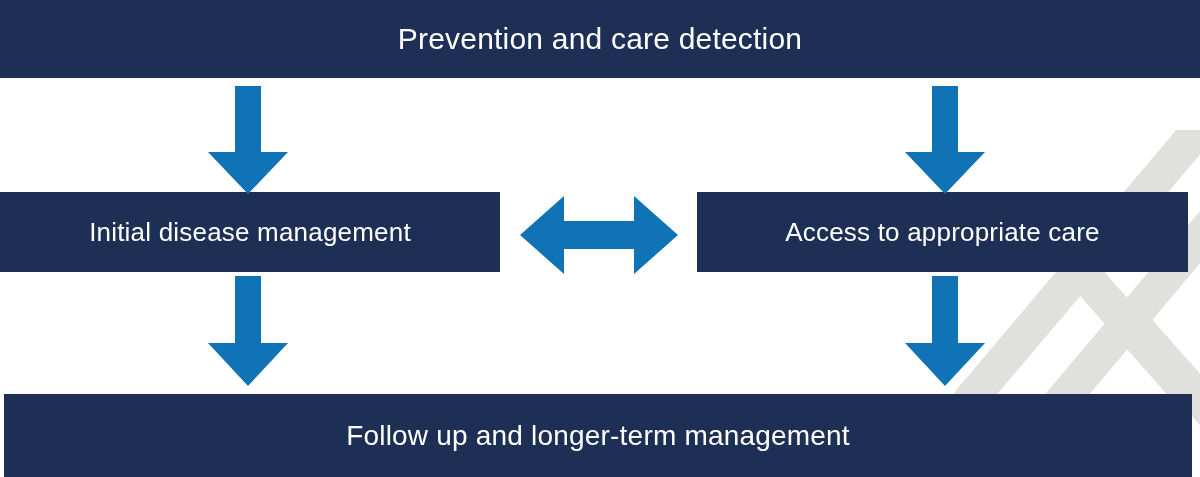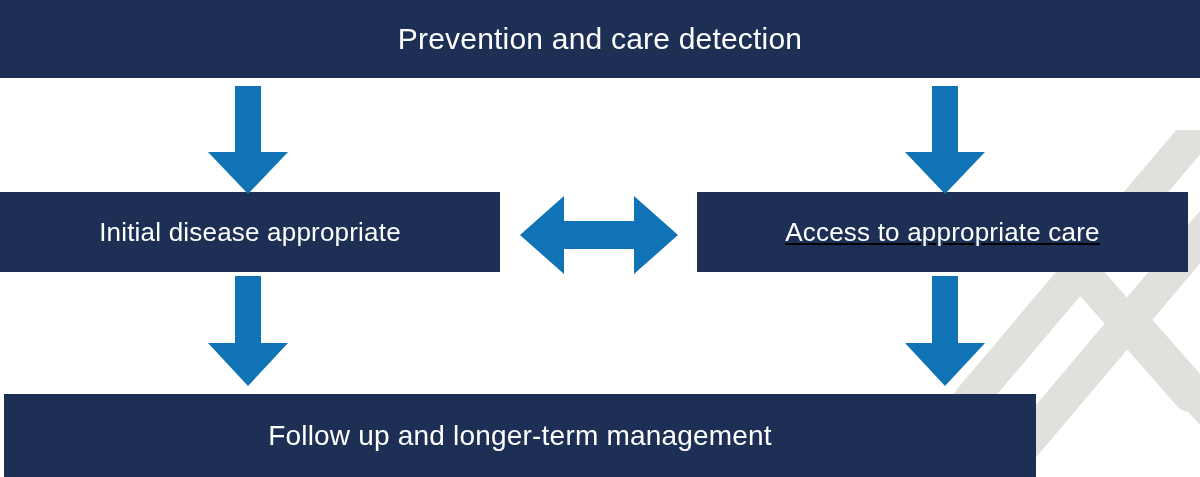--- a/index.html
+++ b/index.html
@@ -54,28 +54,27 @@
     width: 500px;
     height: 80px;
   }
   #box-initial .box-label { font-size: 26px; }
 
   #box-access {
     left: 697px;
     top: 192px;
     width: 491px;
     height: 80px;
-    text-decoration: underline;
   }
   #box-access .box-label { font-size: 26px; }
 
   #bottom-banner {
     left: 4px;
     top: 394px;
-    width: 1032px;
+    width: 1188px;
     height: 83px;
   }
   #bottom-banner .box-label { font-size: 28px; }
 
   
   .arrow {
     position: absolute;
     z-index: 3;
   }
   #arrow-top-left   { left: 208px; top: 86px;  width: 80px;  height: 108px; }
@@ -104,21 +103,21 @@
 
   <svg class="arrow" id="arrow-top-left" viewBox="0 0 80 108">
     <polygon points="27,0 53,0 53,66 80,66 40,108 0,66 27,66" fill="#1073b5"></polygon>
   </svg>
 
   <svg class="arrow" id="arrow-top-right" viewBox="0 0 80 108">
     <polygon points="27,0 53,0 53,66 80,66 40,108 0,66 27,66" fill="#1073b5"></polygon>
   </svg>
 
   <div class="navy-box" id="box-initial">
-    <span class="box-label">Initial disease appropriate</span>
+    <span class="box-label">Initial disease management</span>
   </div>
 
   <svg class="arrow" id="arrow-bidir" viewBox="0 0 158 78">
     <polygon points="0,39 44,0 44,25 114,25 114,0 158,39 114,78 114,53 44,53 44,78" fill="#1073b5"></polygon>
   </svg>
 
   <div class="navy-box" id="box-access">
     <span class="box-label">Access to appropriate care</span>
   </div>
 

